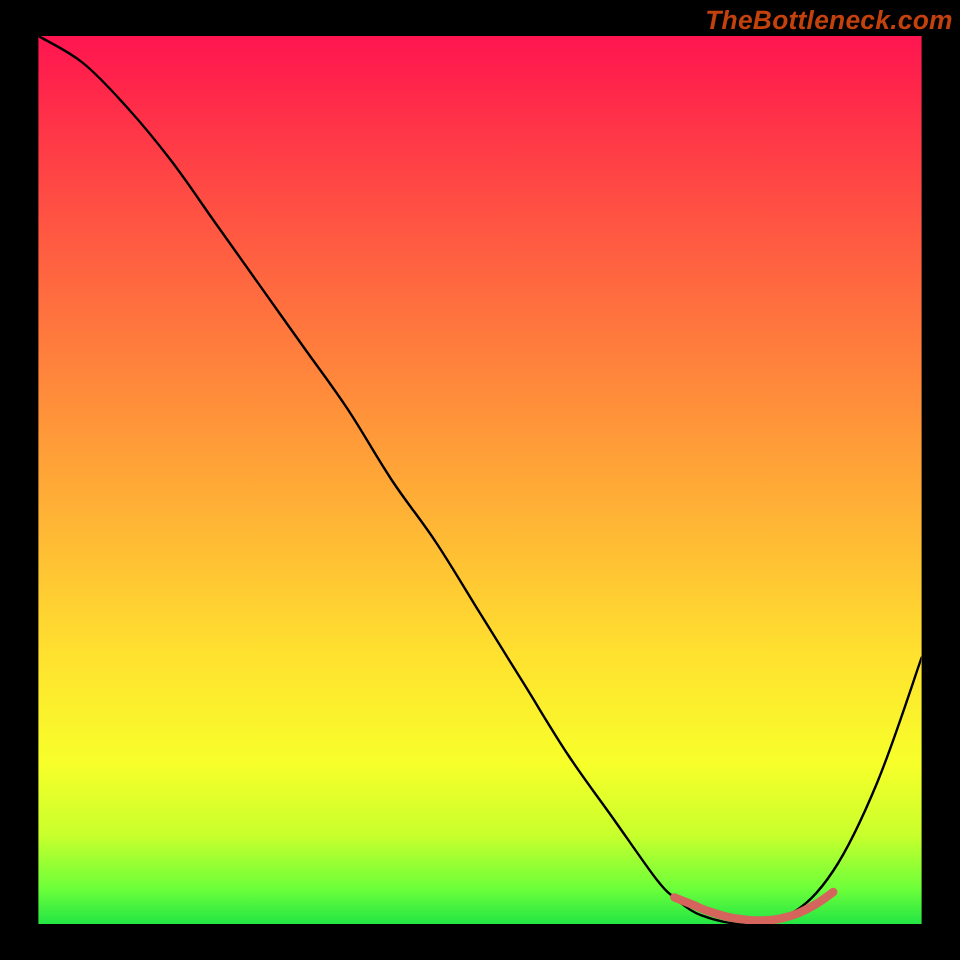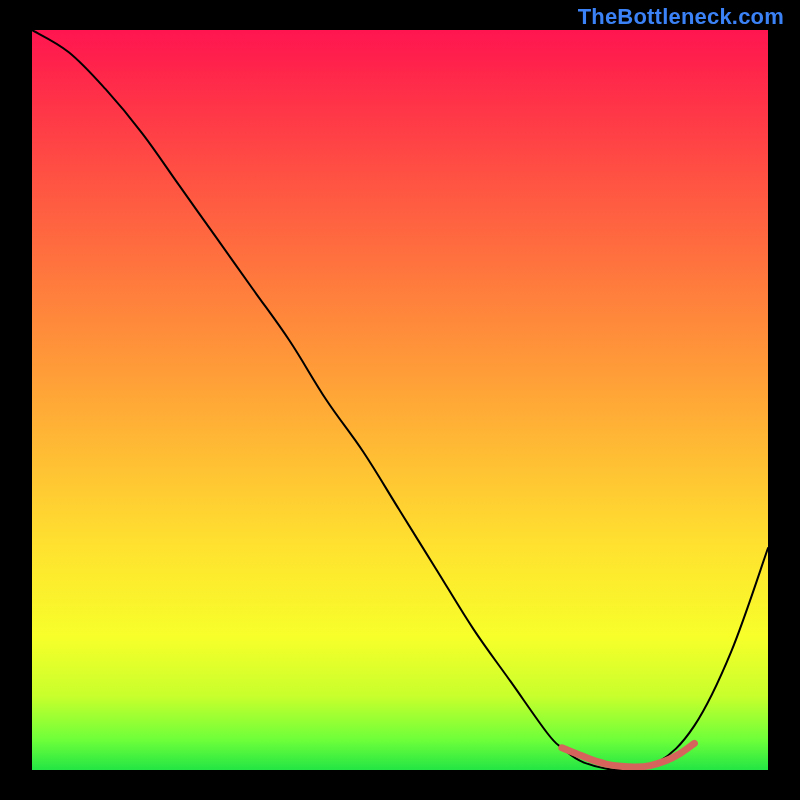--- a/index.html
+++ b/index.html
@@ -11,27 +11,28 @@
     overflow: hidden;
   }
   .frame {
     position: relative;
     width: 800px;
     height: 800px;
   }
   .watermark {
     position: absolute;
     top: 4px;
-    right: 16px;
+    right: 6px;
     font-family: Arial, Helvetica, sans-serif;
     font-weight: 700;
     font-size: 22px;
-    color: #3b82f6;
+    color: #c2410c;
     letter-spacing: 0.2px;
     z-index: 5;
+    font-style: italic;
   }
   .plot {
     position: absolute;
     left: 32px;
     top: 30px;
     width: 736px;
     height: 740px;
   }
   .gradient {
     position: absolute;

